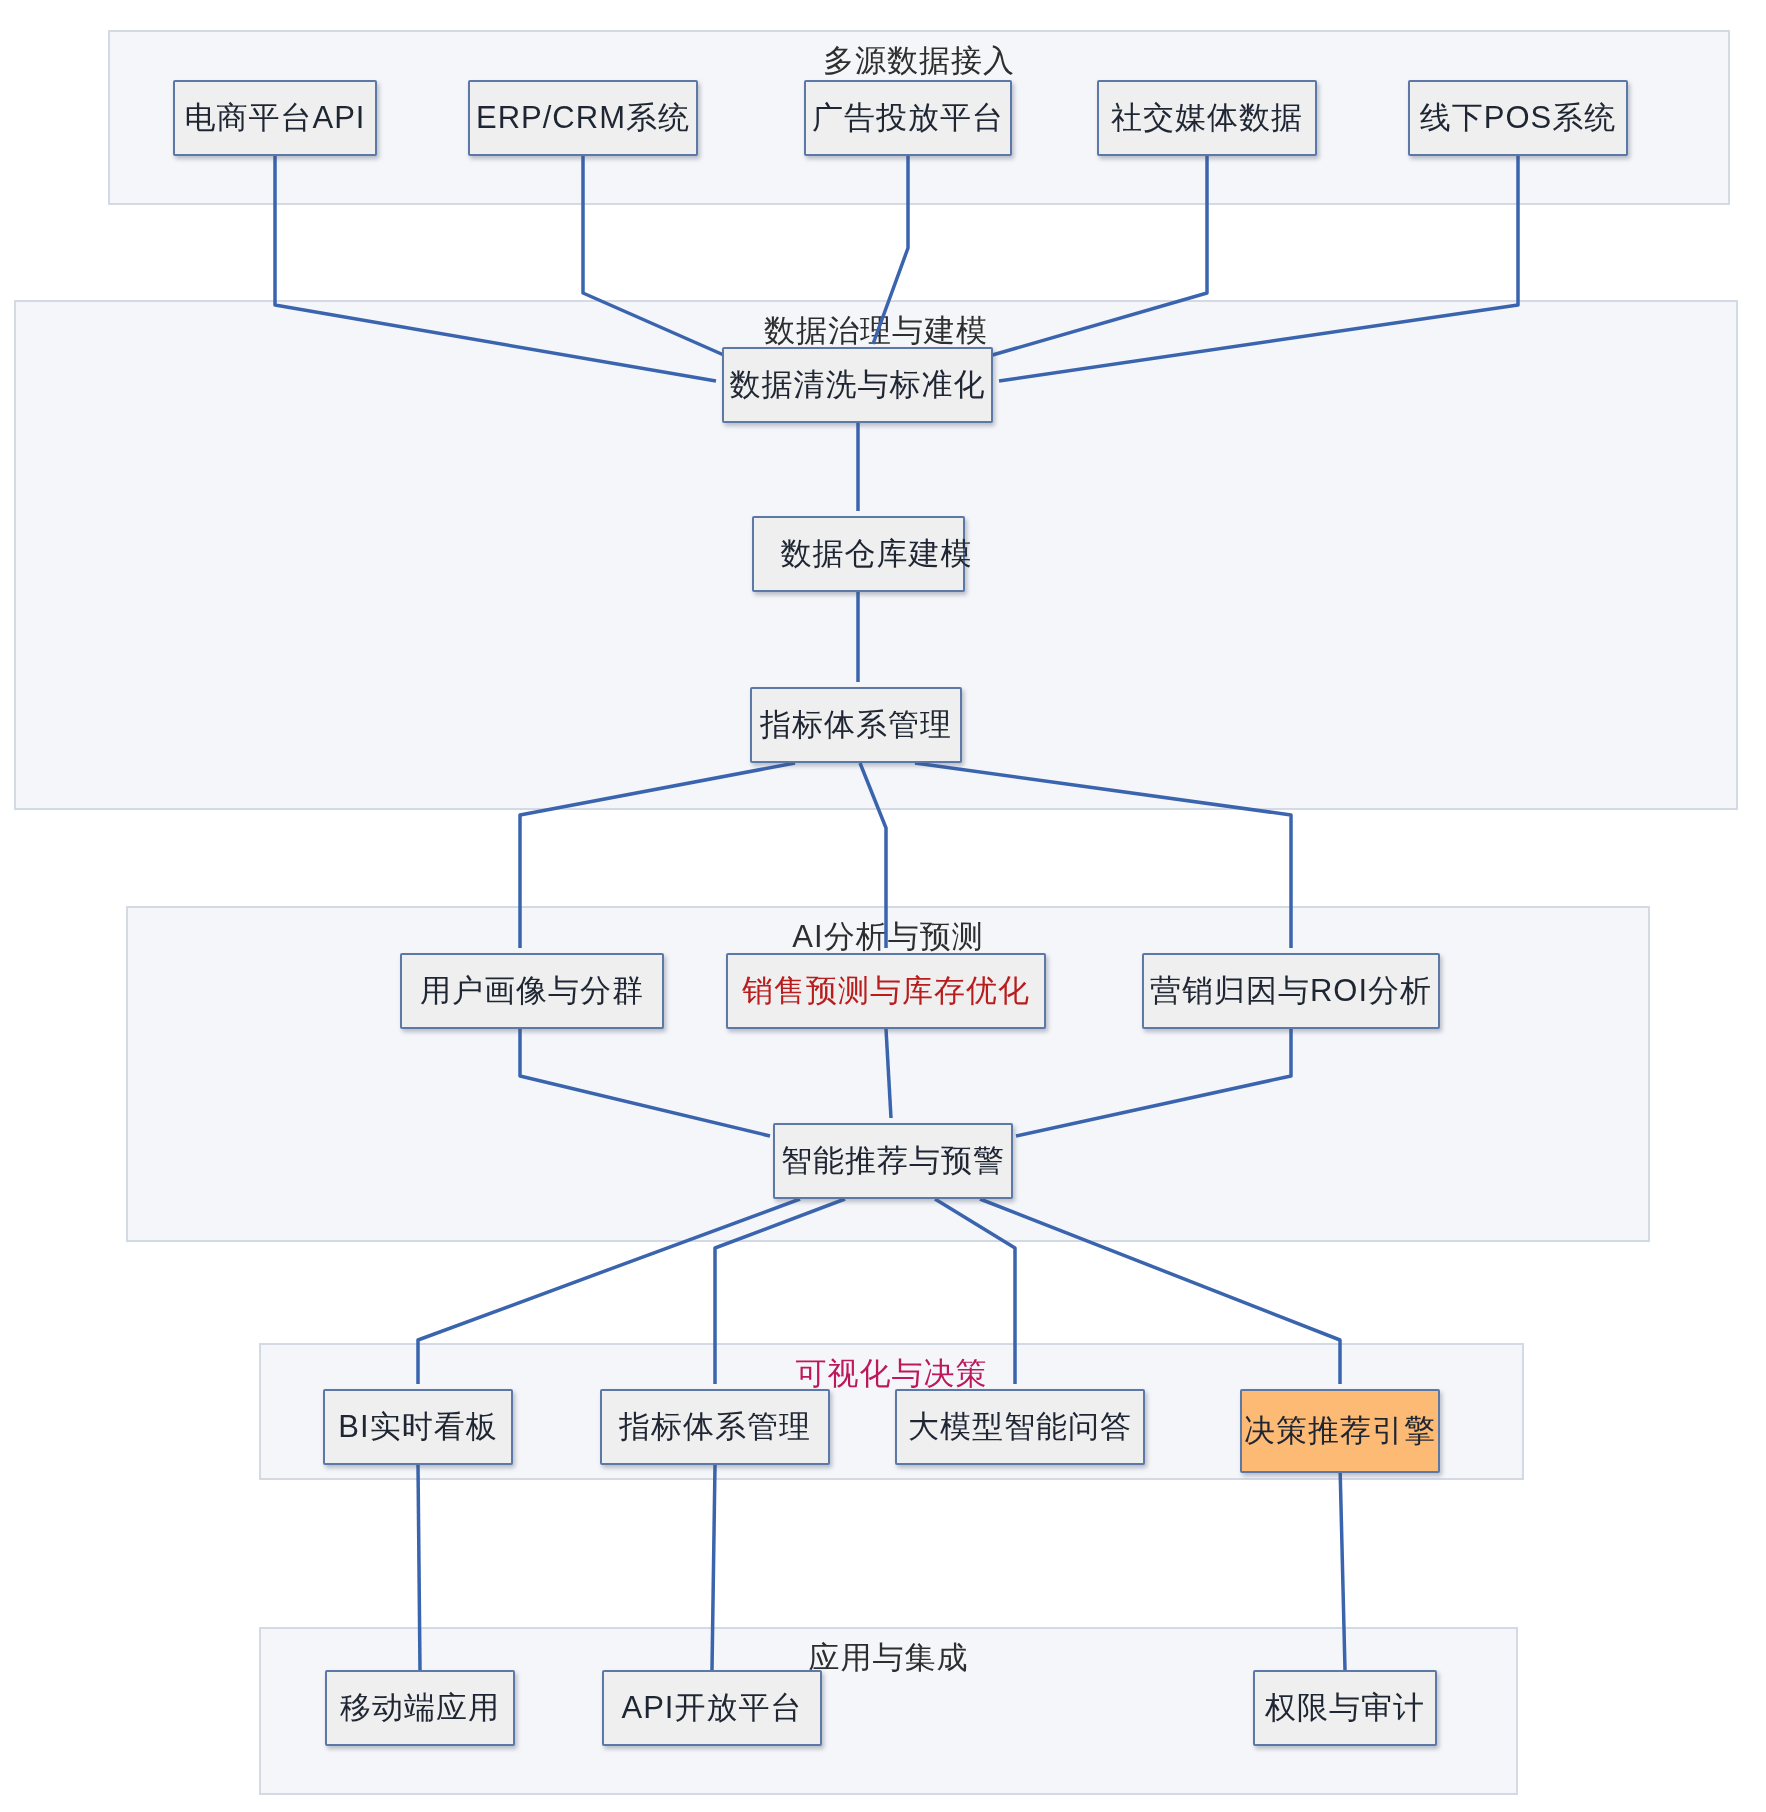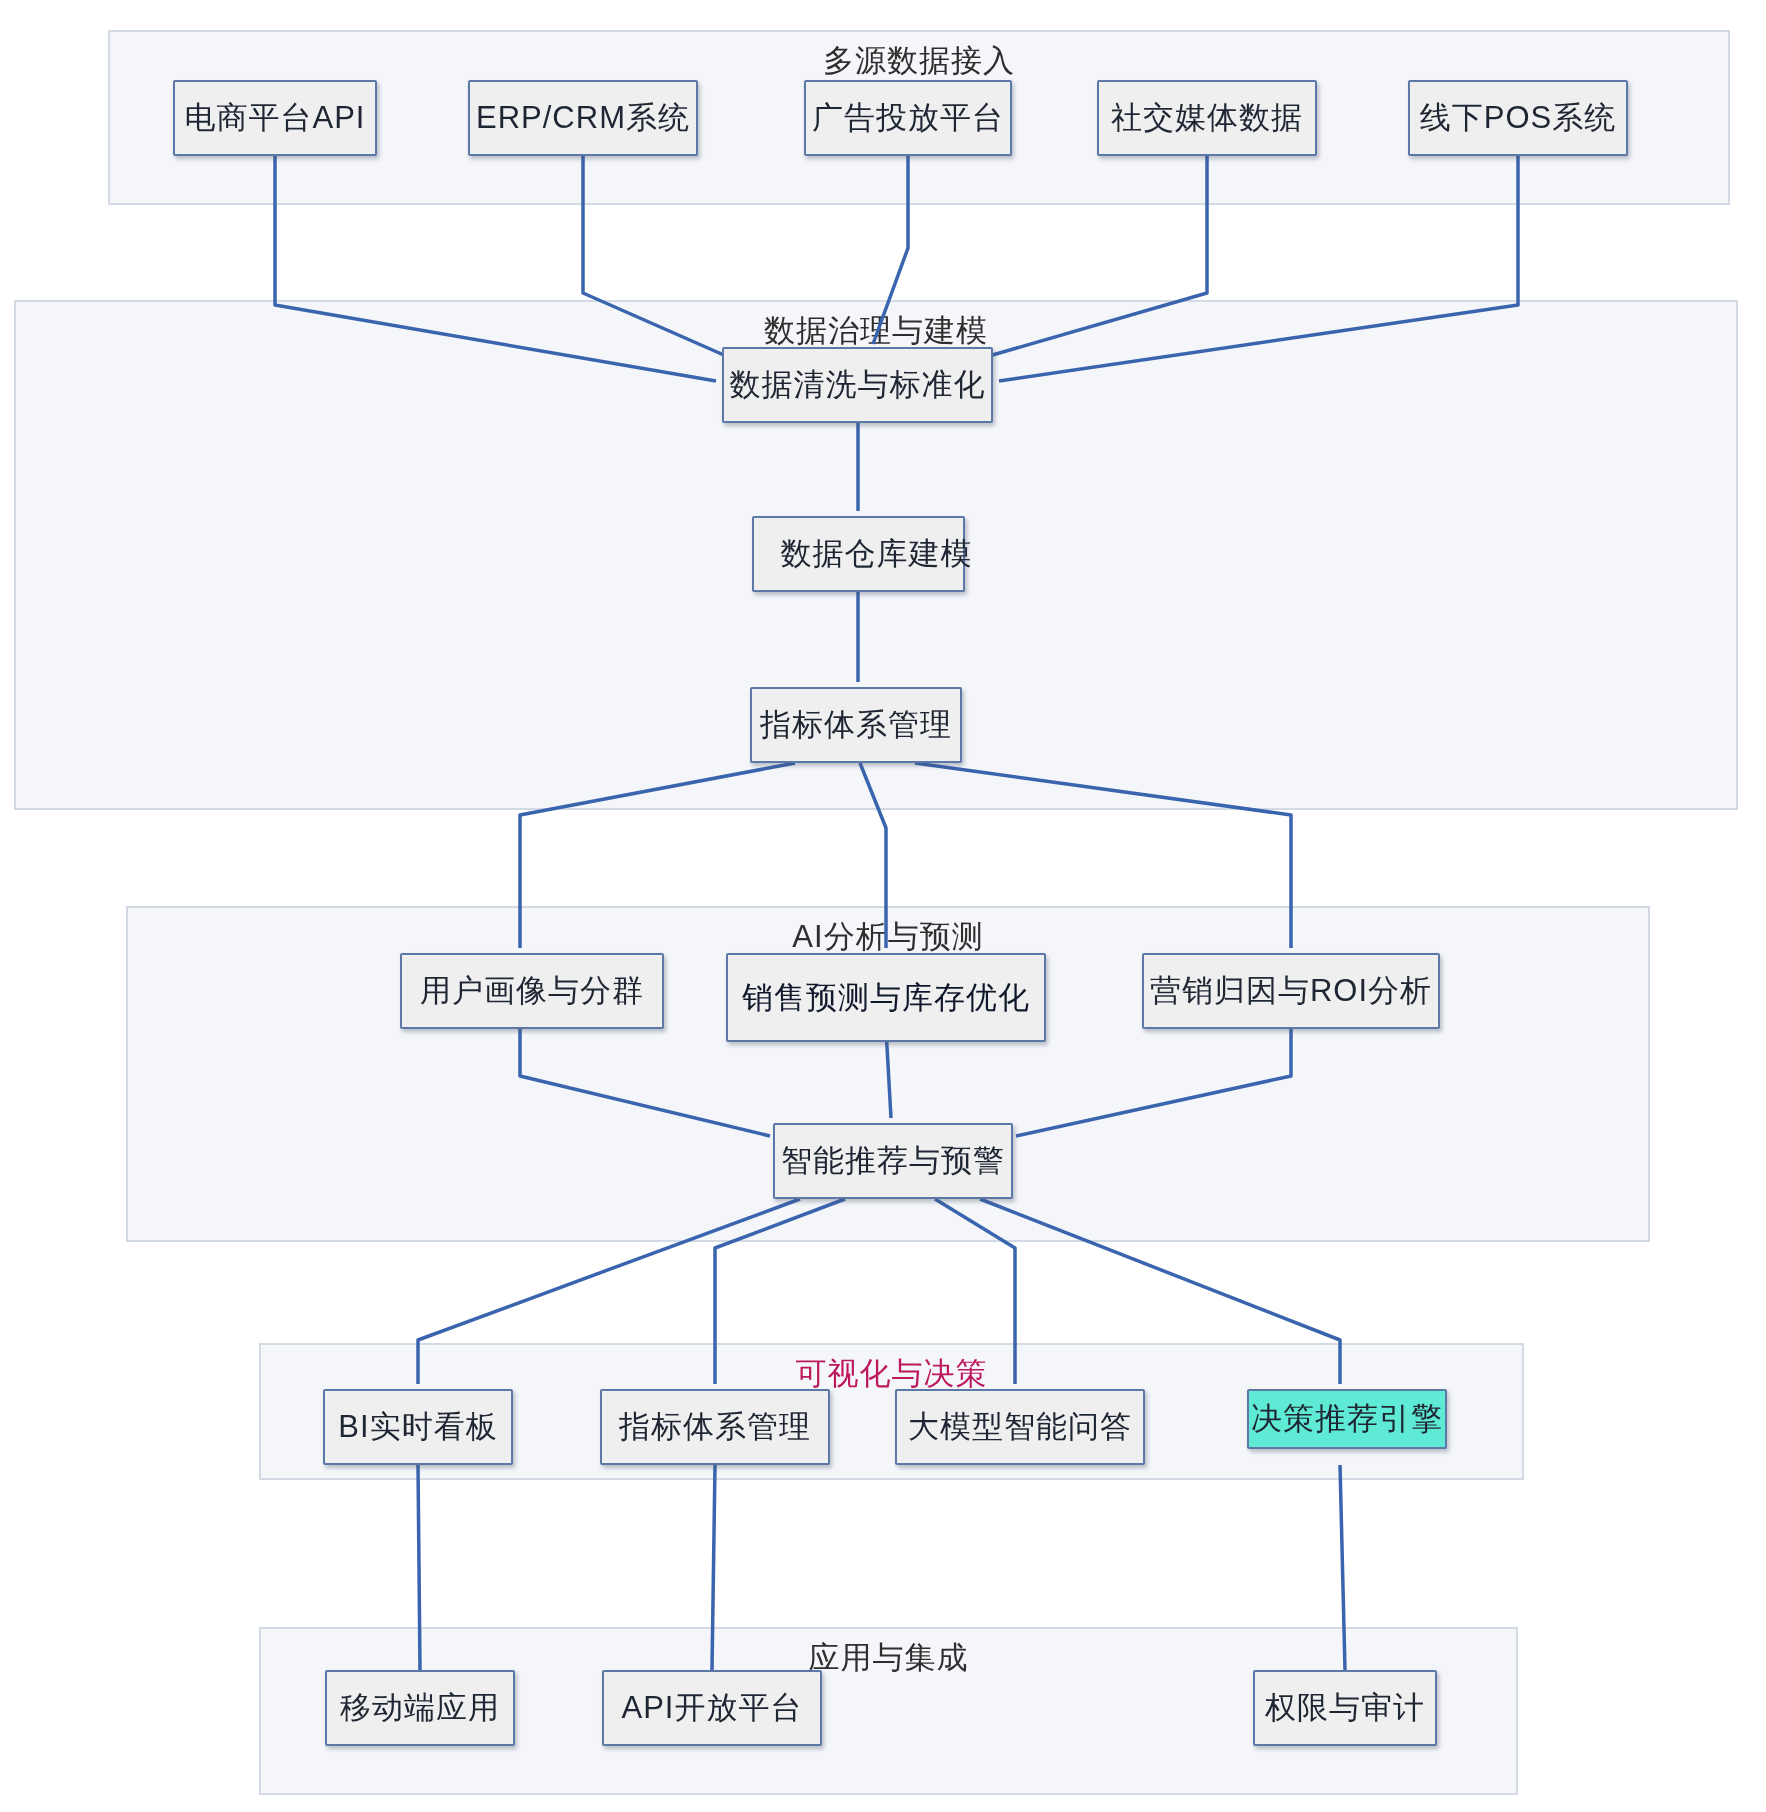--- a/index.html
+++ b/index.html
@@ -106,24 +106,24 @@
   <div id="node-layer">
       <div class="node" style="left: 173px; top: 80px; width: 204px; height: 76px; background: rgb(239, 239, 239); border-color: rgb(91, 120, 167); color: rgb(31, 38, 51);">电商平台API</div>
       <div class="node" style="left: 468px; top: 80px; width: 230px; height: 76px; background: rgb(239, 239, 239); border-color: rgb(91, 120, 167); color: rgb(31, 38, 51);">ERP/CRM系统</div>
       <div class="node" style="left: 804px; top: 80px; width: 208px; height: 76px; background: rgb(239, 239, 239); border-color: rgb(91, 120, 167); color: rgb(31, 38, 51);">广告投放平台</div>
       <div class="node" style="left: 1097px; top: 80px; width: 220px; height: 76px; background: rgb(239, 239, 239); border-color: rgb(91, 120, 167); color: rgb(31, 38, 51);">社交媒体数据</div>
       <div class="node" style="left: 1408px; top: 80px; width: 220px; height: 76px; background: rgb(239, 239, 239); border-color: rgb(91, 120, 167); color: rgb(31, 38, 51);">线下POS系统</div>
       <div class="node" style="left: 722px; top: 347px; width: 271px; height: 76px; background: rgb(239, 239, 239); border-color: rgb(91, 120, 167); color: rgb(31, 38, 51);">数据清洗与标准化</div>
       <div class="node" style="left: 752px; top: 516px; width: 213px; height: 76px; background: rgb(239, 239, 239); border-color: rgb(91, 120, 167); color: rgb(31, 38, 51); padding-left: 36px;">数据仓库建模</div>
       <div class="node" style="left: 750px; top: 687px; width: 212px; height: 76px; background: rgb(239, 239, 239); border-color: rgb(91, 120, 167); color: rgb(31, 38, 51);">指标体系管理</div>
       <div class="node" style="left: 400px; top: 953px; width: 264px; height: 76px; background: rgb(239, 239, 239); border-color: rgb(91, 120, 167); color: rgb(31, 38, 51); text-align: right;">用户画像与分群</div>
-      <div class="node" style="left: 726px; top: 953px; width: 320px; height: 89px; background: rgb(239, 239, 239); border-color: rgb(91, 120, 167); color: #0f172a;">销售预测与库存优化</div>
+      <div class="node" style="left: 726px; top: 953px; width: 320px; height: 76px; background: rgb(239, 239, 239); border-color: rgb(91, 120, 167); color: #b91c1c;">销售预测与库存优化</div>
       <div class="node" style="left: 1142px; top: 953px; width: 298px; height: 76px; background: rgb(239, 239, 239); border-color: rgb(91, 120, 167); color: rgb(31, 38, 51);">营销归因与ROI分析</div>
       <div class="node" style="left: 773px; top: 1123px; width: 240px; height: 76px; background: rgb(239, 239, 239); border-color: rgb(91, 120, 167); color: rgb(31, 38, 51);">智能推荐与预警</div>
       <div class="node" style="left: 323px; top: 1389px; width: 190px; height: 76px; background: rgb(239, 239, 239); border-color: rgb(91, 120, 167); color: rgb(31, 38, 51);">BI实时看板</div>
       <div class="node" style="left: 600px; top: 1389px; width: 230px; height: 76px; background: rgb(239, 239, 239); border-color: rgb(91, 120, 167); color: rgb(31, 38, 51);">指标体系管理</div>
       <div class="node" style="left: 895px; top: 1389px; width: 250px; height: 76px; background: rgb(239, 239, 239); border-color: rgb(91, 120, 167); color: rgb(31, 38, 51);">大模型智能问答</div>
-      <div class="node" style="left: 1240px; top: 1389px; width: 200px; height: 60px; background: #5eead4; border-color: rgb(91, 120, 167); color: rgb(31, 38, 51); margin-left: 7px;">决策推荐引擎</div>
+      <div class="node" style="left: 1240px; top: 1389px; width: 200px; height: 84px; background: #fdba74; border-color: rgb(91, 120, 167); color: rgb(31, 38, 51);">决策推荐引擎</div>
       <div class="node" style="left: 325px; top: 1670px; width: 190px; height: 76px; background: rgb(239, 239, 239); border-color: rgb(91, 120, 167); color: rgb(31, 38, 51);">移动端应用</div>
       <div class="node" style="left: 602px; top: 1670px; width: 220px; height: 76px; background: rgb(239, 239, 239); border-color: rgb(91, 120, 167); color: rgb(31, 38, 51);">API开放平台</div>
       <div class="node" style="left: 1253px; top: 1670px; width: 184px; height: 76px; background: rgb(239, 239, 239); border-color: rgb(91, 120, 167); color: rgb(31, 38, 51);">权限与审计</div>
     </div>
 </div>
 
 </body></html>

